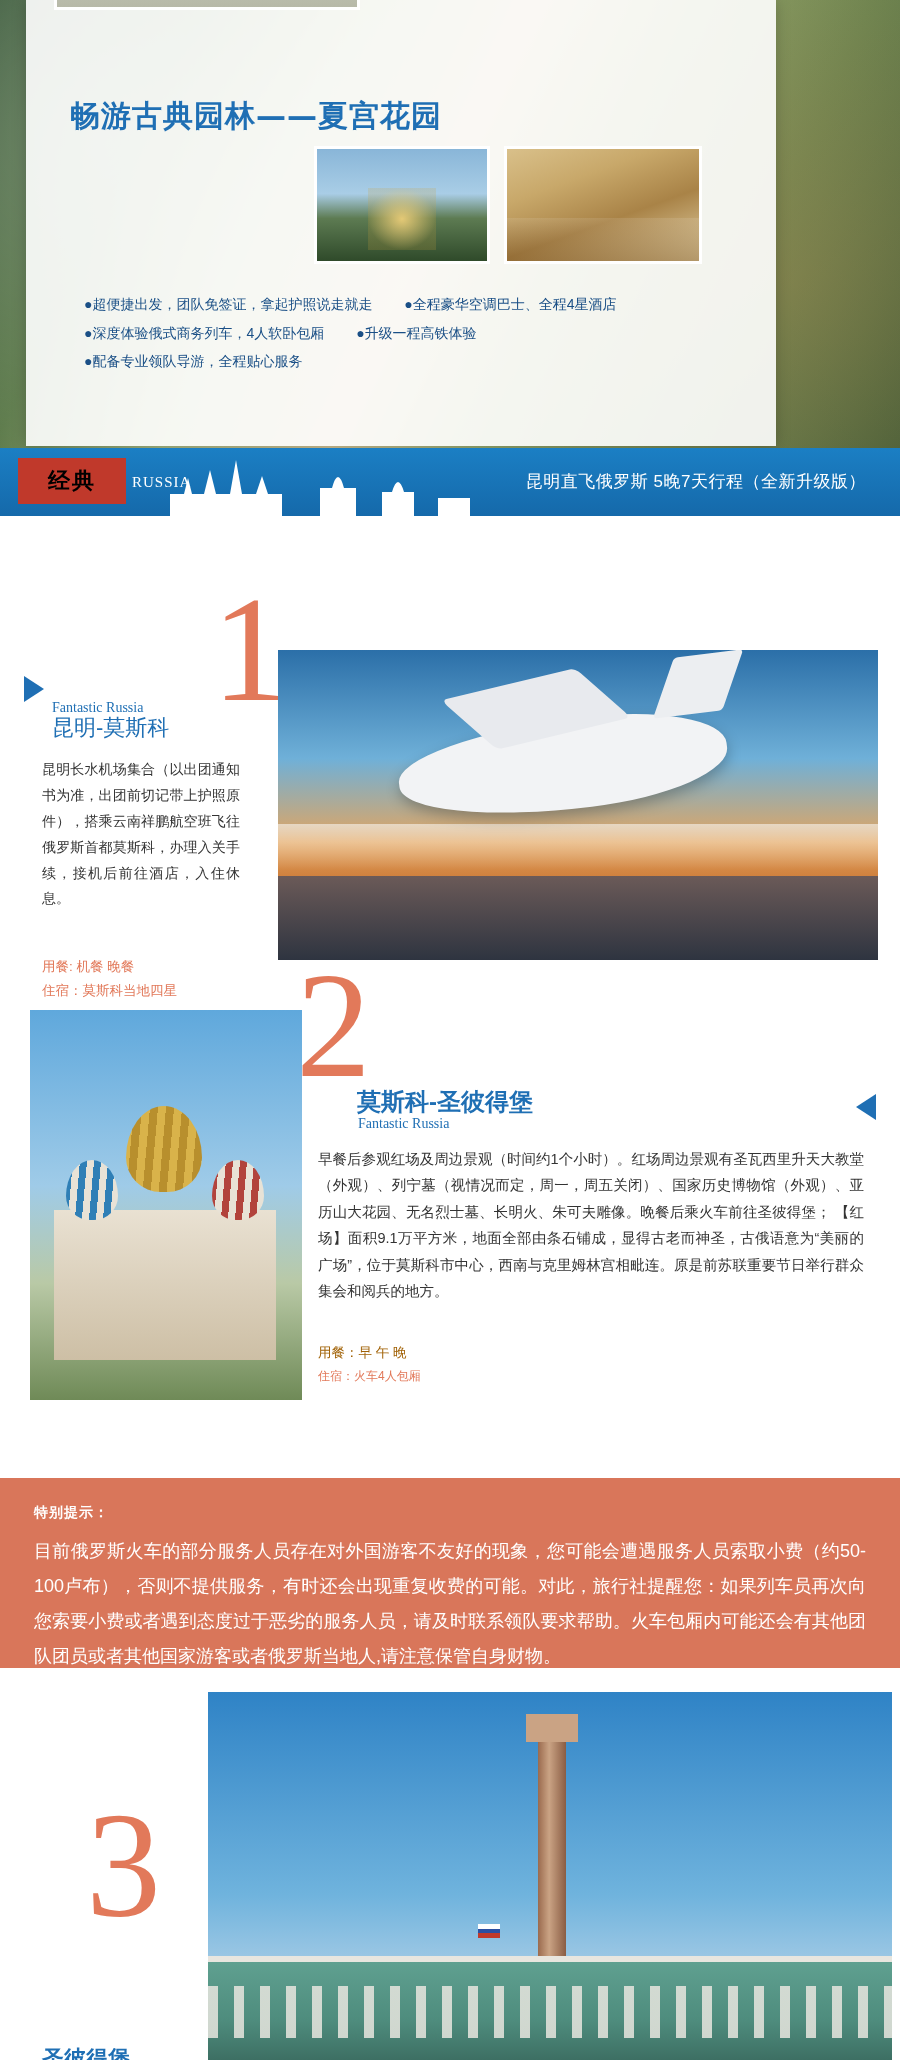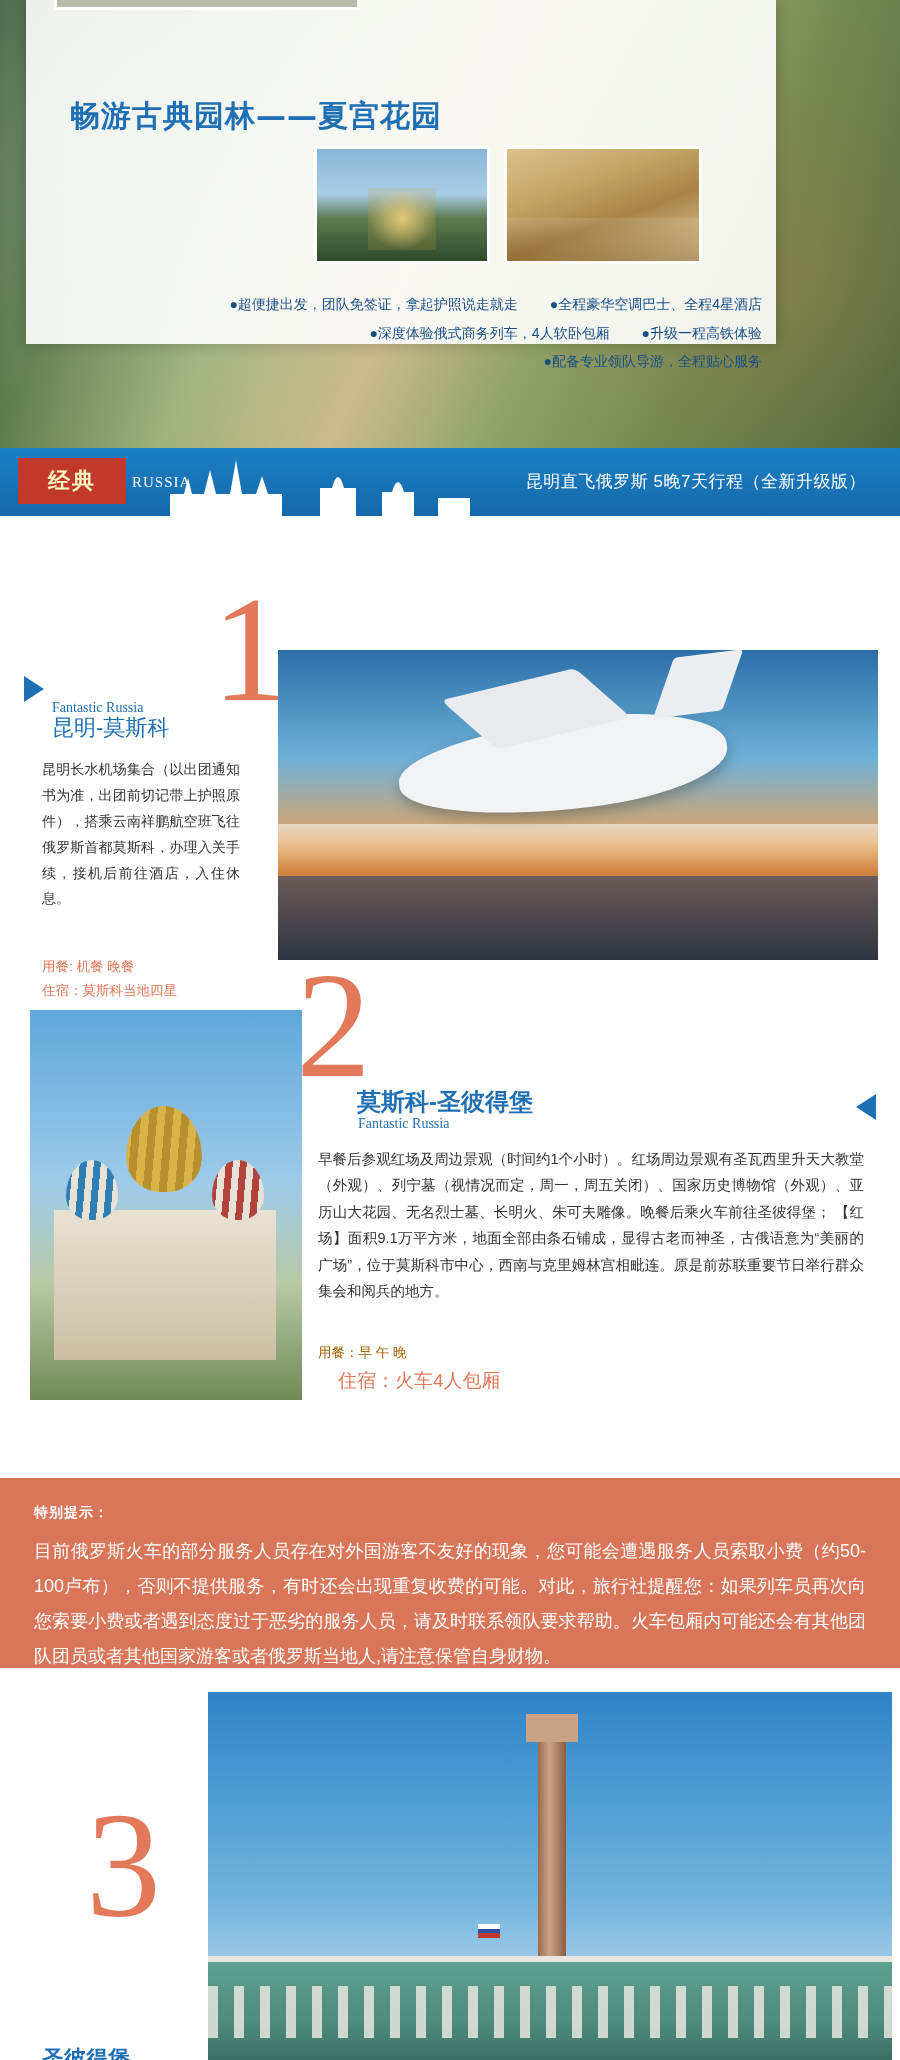--- a/index.html
+++ b/index.html
@@ -19,21 +19,21 @@
       linear-gradient(115deg,#3b5a3a 0%,#5c7a4a 18%,#9fb07a 33%,#cbbb8e 48%,#8fa46a 62%,#6b8450 78%,#3e5a36 100%);
     overflow:hidden;
   }
   .hero:before{
     content:""; position:absolute; inset:0;
     background:
       radial-gradient(circle at 12% 30%, rgba(255,255,255,.22), transparent 40%),
       radial-gradient(circle at 88% 60%, rgba(180,140,80,.35), transparent 45%);
   }
   .hero-card {
-    position:absolute; left:26px; top:0; width:750px; height:344px;
+    position:absolute; left:26px; top:0; width:750px; height:446px;
     background:rgba(255,255,255,.90);
     box-shadow:0 0 14px rgba(0,0,0,.22);
   }
   .top-photos { position:absolute; left:14px; top:-132px; width:724px; height:150px; }
   .ph { position:absolute; border:3px solid #fff; background:#9cb6c8; overflow:hidden; }
   .ph-1 { left:14px; top:0; width:306px; height:142px;
     background:linear-gradient(180deg,#bcd4e6 0%,#d7e4ee 46%,#c8cdbf 52%,#b7b9a8 100%); }
   .ph-1:after{
     content:""; position:absolute; left:0; top:44%; width:100%; height:34%;
     background:linear-gradient(180deg,#e6ddcf,#cdbda4);
@@ -57,37 +57,37 @@
     content:""; position:absolute; left:30%; top:35%; width:40%; height:55%;
     background:radial-gradient(ellipse at 50% 50%, rgba(235,205,120,.95), rgba(200,160,60,.2) 70%);
   }
   .hero-img-b { left:478px; width:198px;
     background:linear-gradient(160deg,#d9c08a 0%,#c8a86a 30%,#a98347 60%,#e4d3a8 100%); }
   .hero-img-b:after{
     content:""; position:absolute; left:0; bottom:0; width:100%; height:38%;
     background:linear-gradient(180deg,rgba(255,255,255,.1),rgba(120,80,30,.45));
   }
   .feature-list {
-    position:absolute; left:0; top:290px; width:750px;
-    text-align:right; font-size:14px; color:#1a4f86; line-height:2.05;padding-left:32px;
+    position:absolute; left:12px; top:290px; width:750px;
+    text-align:left; font-size:14px; color:#1a4f86; line-height:2.05;padding-left:32px;
   }
   .feature-row span { margin:0 14px; white-space:nowrap; }
 
   
   .banner {
     position:absolute; left:0; top:448px; width:900px; height:68px;
     background:linear-gradient(180deg,#1b7fc4 0%,#1569aa 100%);
     overflow:hidden;
   }
   .banner .skyline {
     position:absolute; left:170px; top:0; width:300px; height:68px;
   }
   .logo-box {
     position:absolute; left:18px; top:10px; width:108px; height:46px;
-    background:#c0392b; color:#fef9c3;
+    background:#c0392b; color:#000000;
     font-size:22px; font-weight:bold; text-align:center; line-height:46px;
     letter-spacing:2px;
     font-family:Liberation Serif, serif;
   }
   .logo-en {
     position:absolute; left:132px; top:26px; color:#fff;
     font-size:15px; letter-spacing:1px;
     font-family:"Liberation Serif","DejaVu Serif",serif;
   }
   .banner-title {
@@ -164,21 +164,21 @@
   .church-body {
     position:absolute; left:24px; top:200px; width:222px; height:150px;
     background:linear-gradient(180deg,#e9e1d2,#cdbfa5);
   }
   .d2-title { position:absolute; left:357px; top:1086px; font-size:24px; font-weight:bold; color:#1f6fb4; }
   .d2-sub { position:absolute; left:358px; top:1116px; font-size:14px; color:#1f6fb4;
     font-family:"Liberation Serif","DejaVu Serif",serif; }
   .d2-body { position:absolute; left:318px; top:1146px; width:546px; font-size:14.5px;
     line-height:1.82; color:#333; text-align:justify; }
   .d2-meal { position:absolute; left:318px; top:1344px; font-size:13.5px; color:#a16207; }
-  .d2-stay { position:absolute; left:318px; top:1368px; font-size:19px; color:#e2795a;margin-left:20px; }
+  .d2-stay { position:absolute; left:318px; top:1368px; font-size:12px; color:#e2795a; }
 
   
   .notice {
     position:absolute; left:0; top:1478px; width:900px; height:190px;
     background:#d9765a; color:#fff; padding:26px 34px;
   }
   .notice-title { font-size:14px; font-weight:bold; margin-bottom:12px; letter-spacing:1px; }
   .notice-body { font-size:18px; line-height:1.95; text-align:justify; }
 
   

